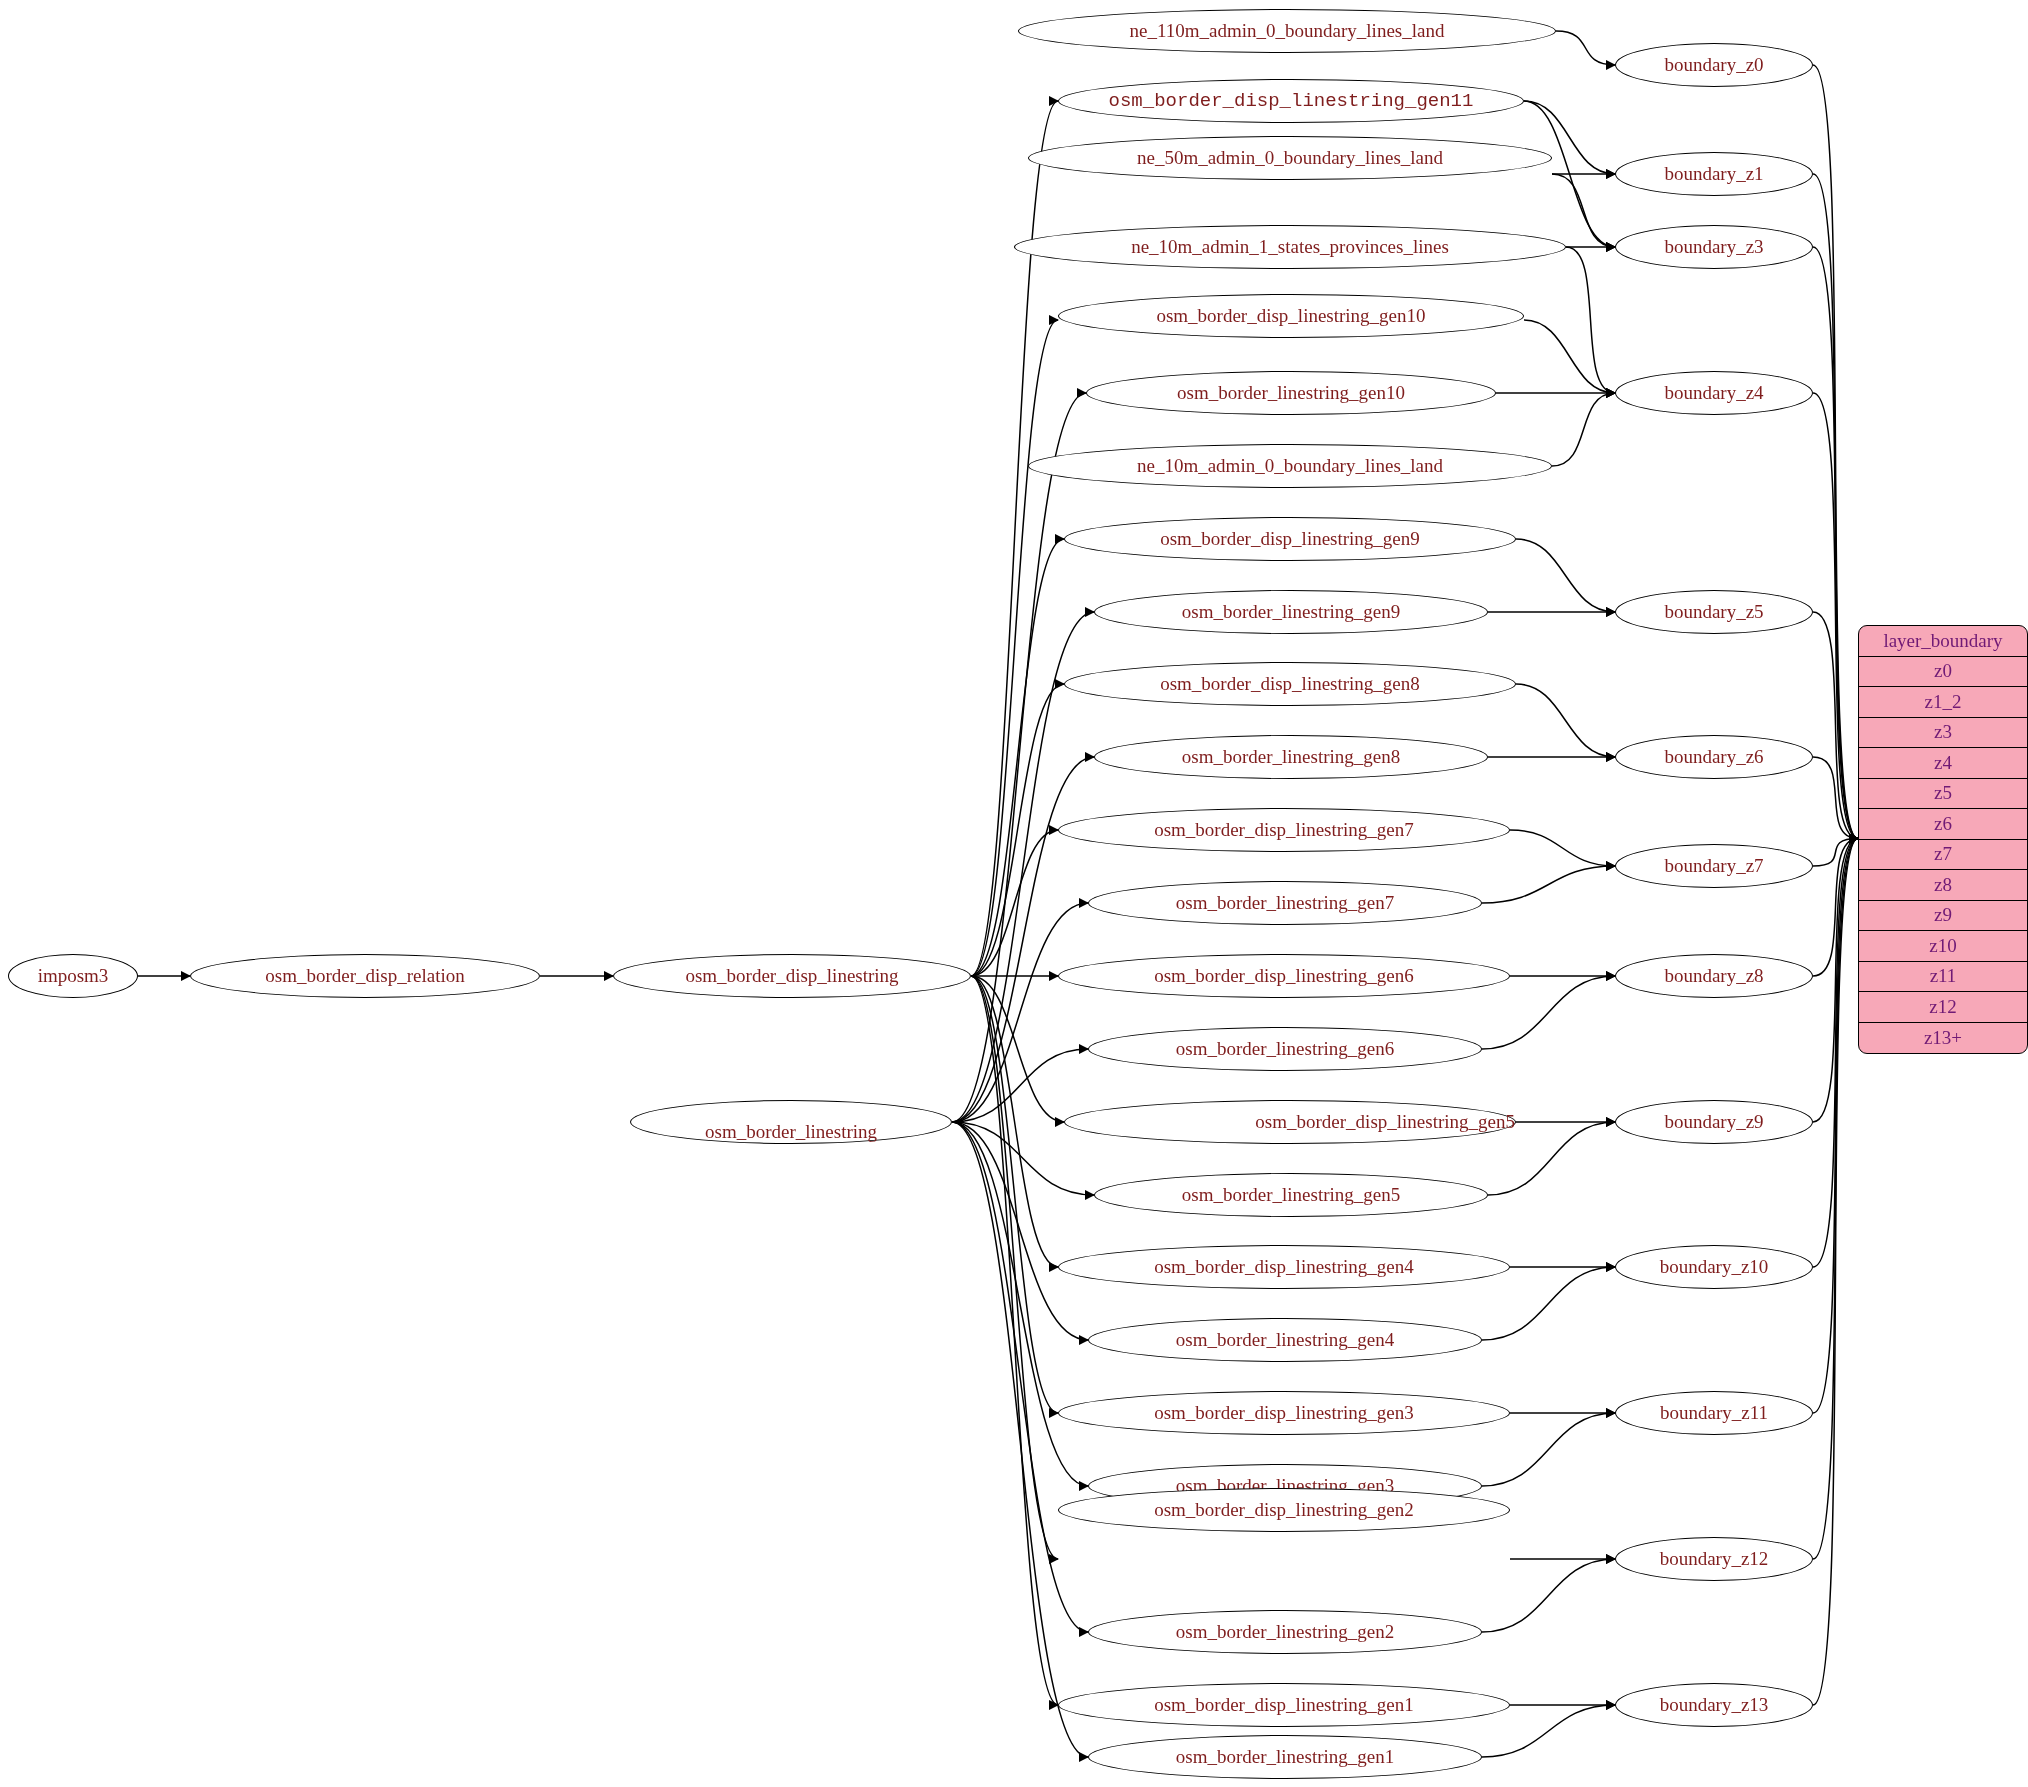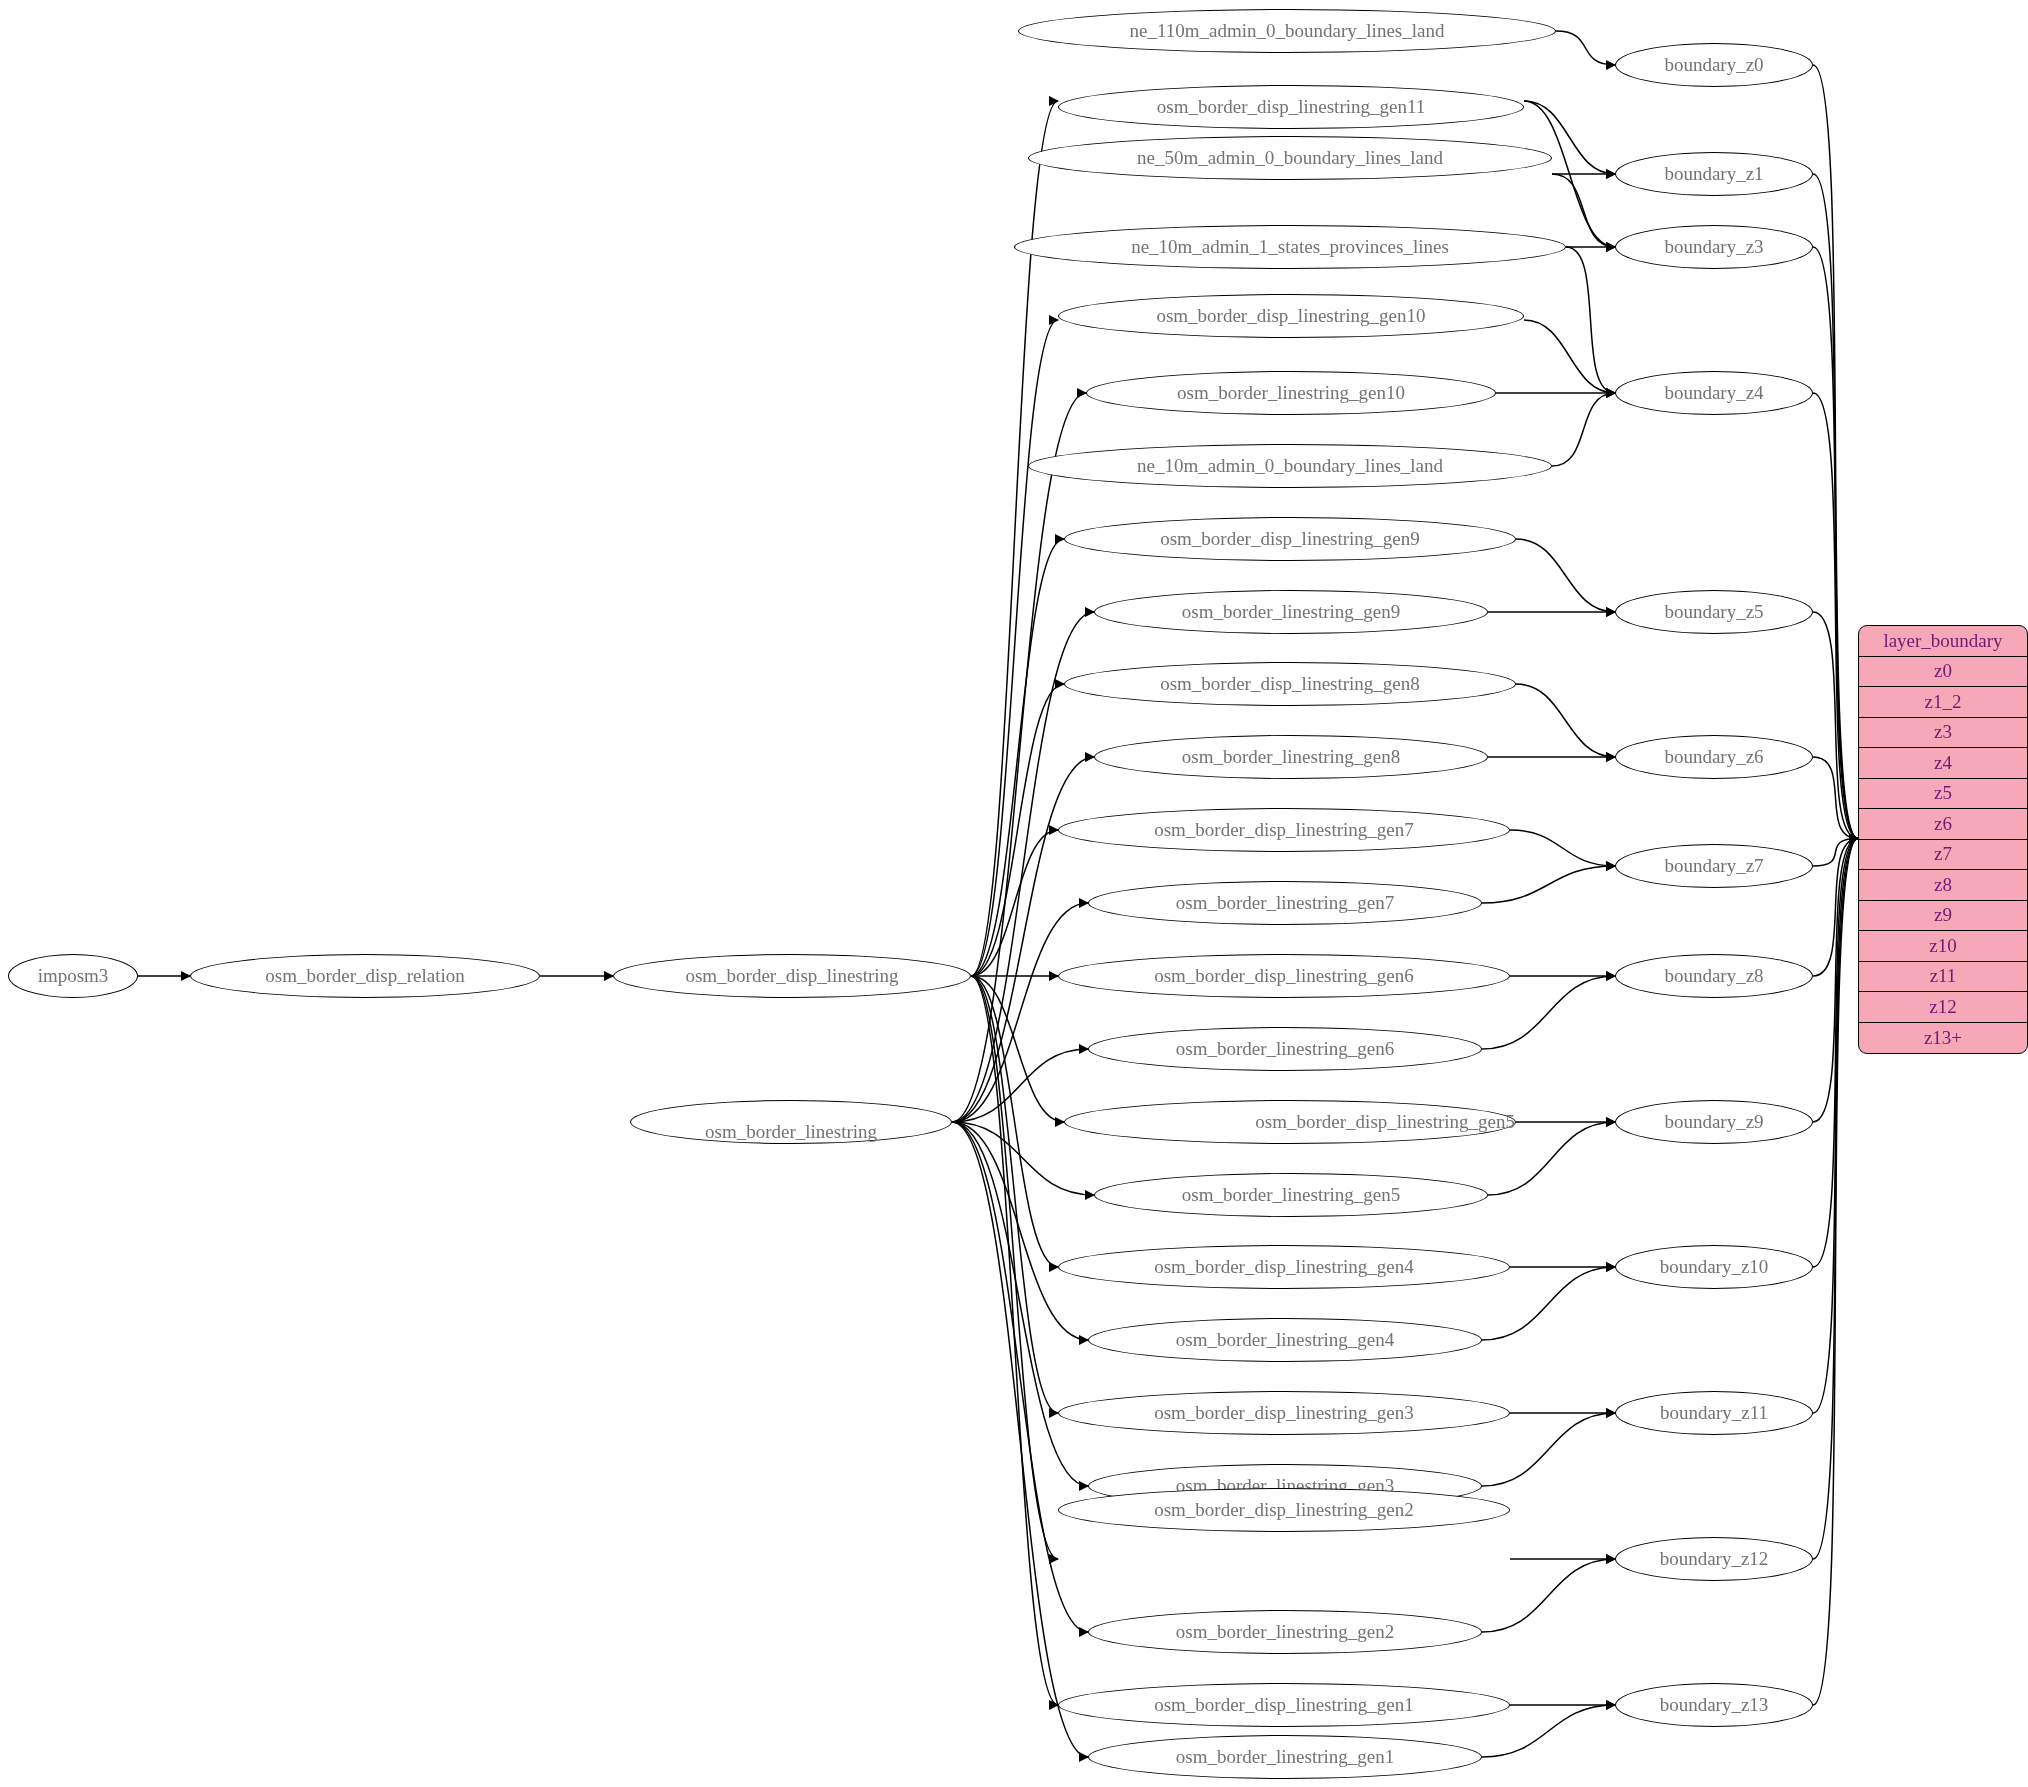--- a/index.html
+++ b/index.html
@@ -26,21 +26,21 @@
   }
   .node {
     position: absolute;
     box-sizing: border-box;
     display: flex;
     align-items: center;
     justify-content: center;
     border: 1.4px solid #000000;
     border-radius: 50%;
     background: #ffffff;
-    color: #737373;
+    color: #7f1d1d;
     font-size: 19px;
     white-space: nowrap;
     text-align: center;
   }
   .record {
     position: absolute;
     box-sizing: border-box;
     border: 1.4px solid #000000;
     border-radius: 9px;
     background: #f7a8b8;
@@ -147,21 +147,21 @@
       </div>
       <div class="node" style="left: 613px; top: 954px; width: 358px; height: 44px;">
         <span>osm_border_disp_linestring</span>
       </div>
       <div class="node" style="left: 630px; top: 1100px; width: 322px; height: 44px; align-items: flex-end;">
         <span>osm_border_linestring</span>
       </div>
       <div class="node" style="left: 1018px; top: 9px; width: 538px; height: 44px;">
         <span>ne_110m_admin_0_boundary_lines_land</span>
       </div>
-      <div class="node" style="left: 1058px; top: 85px; width: 466px; height: 44px;">
+      <div class="node" style="left: 1058px; top: 79px; width: 466px; height: 44px; font-family: Liberation Mono, monospace;">
         <span>osm_border_disp_linestring_gen11</span>
       </div>
       <div class="node" style="left: 1028px; top: 136px; width: 524px; height: 44px; text-align: center;">
         <span>ne_50m_admin_0_boundary_lines_land</span>
       </div>
       <div class="node" style="left: 1014px; top: 225px; width: 552px; height: 44px;">
         <span>ne_10m_admin_1_states_provinces_lines</span>
       </div>
       <div class="node" style="left: 1058px; top: 294px; width: 466px; height: 44px;">
         <span>osm_border_disp_linestring_gen10</span>

